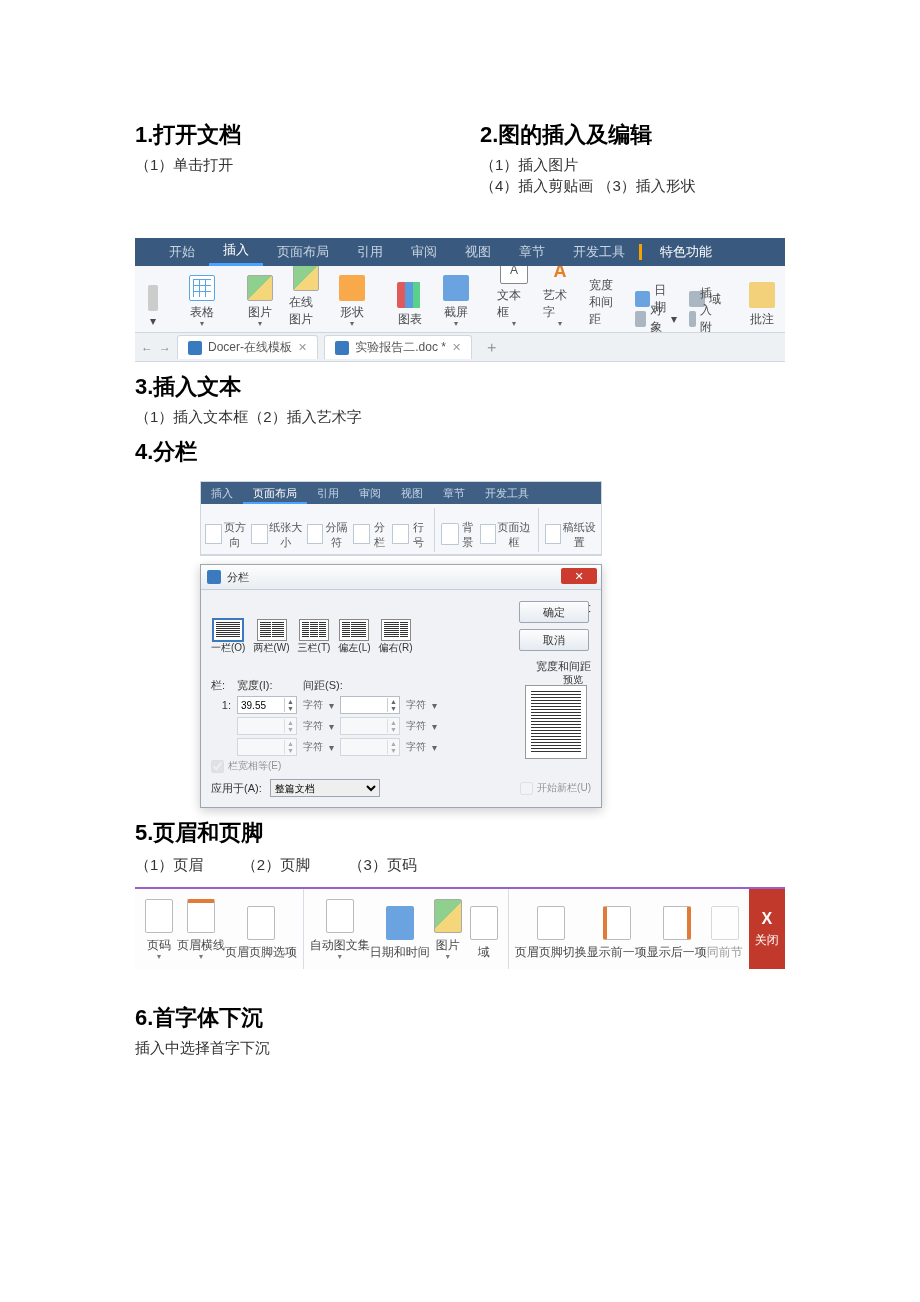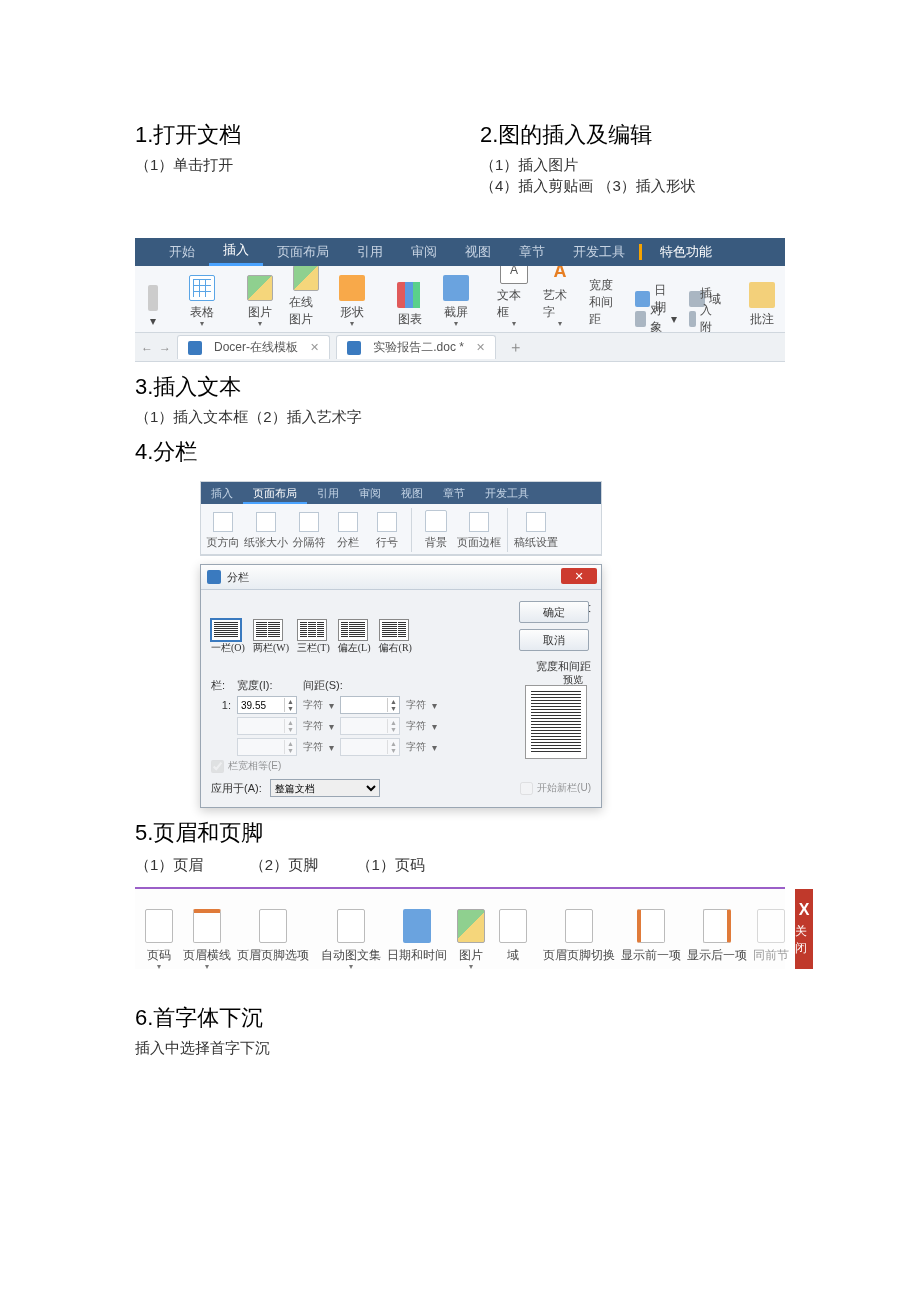--- a/index.html
+++ b/index.html
@@ -10,21 +10,21 @@
   }
   .page {
     padding: 110px 135px 60px 135px;
     box-sizing: border-box;
   }
   .row { display: flex; gap: 40px; }
   .col { flex: 1; }
   h2.sec {
     font-size: 22px;
     margin: 10px 0 6px 0;
-    font-weight: normal;
+    font-weight: bold;
   }
   .sub {
     font-size: 15px;
     color: #333;
     margin: 2px 0;
   }
   .sub-inline { display: inline-block; margin-right: 6px; }
 
   
   .ribbon {
@@ -108,21 +108,21 @@
     align-items: center;
     gap: 6px;
     padding: 0 6px;
     font-size: 12px;
     color: #555;
   }
   .tabbar .nav { color: #888; }
   .doc-tab {
     display: flex;
     align-items: center;
-    gap: 12px;
+    gap: 6px;
     background: #fff;
     border: 1px solid #d0d7de;
     border-bottom: none;
     padding: 3px 10px;
     border-radius: 3px 3px 0 0;
   }
   .doc-tab .x { color: #999; cursor: pointer; font-size: 11px; }
   .doc-tab .dicon { width: 14px; height: 14px; background: #3a7abf; border-radius: 2px; }
   .doc-tab.file .dicon { background: #3a7abf; }
   .plus { color: #888; font-size: 15px; padding: 0 6px; cursor: pointer; }
@@ -145,21 +145,21 @@
   .ribbon2 .menu2 .m2.active { color: #fff; border-bottom: 2px solid #4aa3ff; box-sizing: border-box; height: 22px; }
   .ribbon2 .tools2 {
     background: #f5f7fa;
     display: flex;
     align-items: flex-end;
     padding: 4px 4px 2px 4px;
     gap: 3px;
     border-bottom: 1px solid #d0d7de;
   }
   .ribbon2 .tool2 {
-    display: flex; flex-direction: column; align-items: center;
+    display: flex; flex-direction: row; align-items: center;
     font-size: 11px; color: #555; min-width: 36px; padding-bottom: 2px; text-align: center;
   }
   .ribbon2 .tool2 .ticon2 { width: 20px; height: 20px; background: #fff; border: 1px solid #bcc8d4; margin-bottom: 3px; }
   .ribbon2 .sep2 { width: 1px; background: #d0d7de; height: 44px; margin: 0 3px; }
 
   
   .dialog {
     margin: 8px 0 0 65px;
     width: 400px;
     background: #f0f2f5;
@@ -184,23 +184,22 @@
     background: #cd3b2f;
     color: #fff;
     display: flex; align-items: center; justify-content: center;
     font-size: 11px;
     border-radius: 2px;
   }
   .dlg-body { padding: 8px 10px 10px 10px; }
   .fieldset-label { margin: 2px 0 4px 0; text-align: right; }
   .presets { display: flex; gap: 8px; margin-bottom: 4px; }
   .preset {
-    display: flex; flex-direction: column; 
+    display: flex; flex-direction: column; align-items: center;
     font-size: 10px;
-    font-family: Liberation Serif, serif;
   }
   .preset .pbox {
     width: 30px; height: 22px; border: 1px solid #888; background: #fff;
     display: flex; gap: 1px; padding: 2px; box-sizing: border-box;
   }
   .preset .pbox .col1 { flex: 1; background: repeating-linear-gradient(#333 0, #333 1px, #fff 1px, #fff 2px); }
   .preset.selected .pbox { border: 1px solid #3a7abf; box-shadow: 0 0 0 1px #3a7abf; }
   .btns { position: absolute; right: 12px; top: 36px; display: flex; flex-direction: column; gap: 6px; }
   .btn {
     width: 68px; height: 20px;
@@ -255,21 +254,21 @@
   .ribbon3 {
     margin-top: 10px;
     border-top: 2px solid #9b5fc8;
     background: #fdfdfd;
     display: flex;
     align-items: stretch;
     height: 80px;
     font-size: 12px;
     color: #484848;
   }
-  .rgroup { display: flex; align-items: flex-start; padding: 20px 6px 6px 6px; gap: 6px; }
+  .rgroup { display: flex; align-items: flex-end; padding: 20px 6px 6px 6px; }
   .rsep { width: 1px; background: #d6dde4; }
   .ritem {
     display: flex; flex-direction: column; align-items: center;
     min-width: 36px;
     padding-bottom: 2px;
   }
   .ritem .ricon { width: 28px; height: 34px; margin-bottom: 4px; border-radius: 2px; }
   .ritem .rlbl { font-size: 12px; white-space: nowrap; }
   .ritem .rdrop { font-size: 8px; color: #777; margin-top: -2px; }
   .rclose {
@@ -618,22 +617,22 @@
             <input type="checkbox" disabled="" style="">
             <span>开始新栏(U)</span>
           </label>
       </div>
     </div>
   </div>
 
   <h2 class="sec" style="">5.页眉和页脚</h2>
   <div>
     <span class="sub sub-inline">（1）页眉</span>
-    <span class="sub sub-inline" style="margin-left:36px">（2）页脚</span>
-    <span class="sub sub-inline" style="margin-left:28px">（1）页码</span>
+    <span class="sub sub-inline" style="margin-left:28px">（2）页脚</span>
+    <span class="sub sub-inline" style="margin-left:28px">（3）页码</span>
   </div>
 
   <div class="ribbon3">
     <div class="rgroup">
       <div class="ritem">
           <div class="ricon i-page"></div>
           <span class="rlbl">页码</span>
           <span class="rdrop">▾</span>
         </div>
       <div class="ritem">

